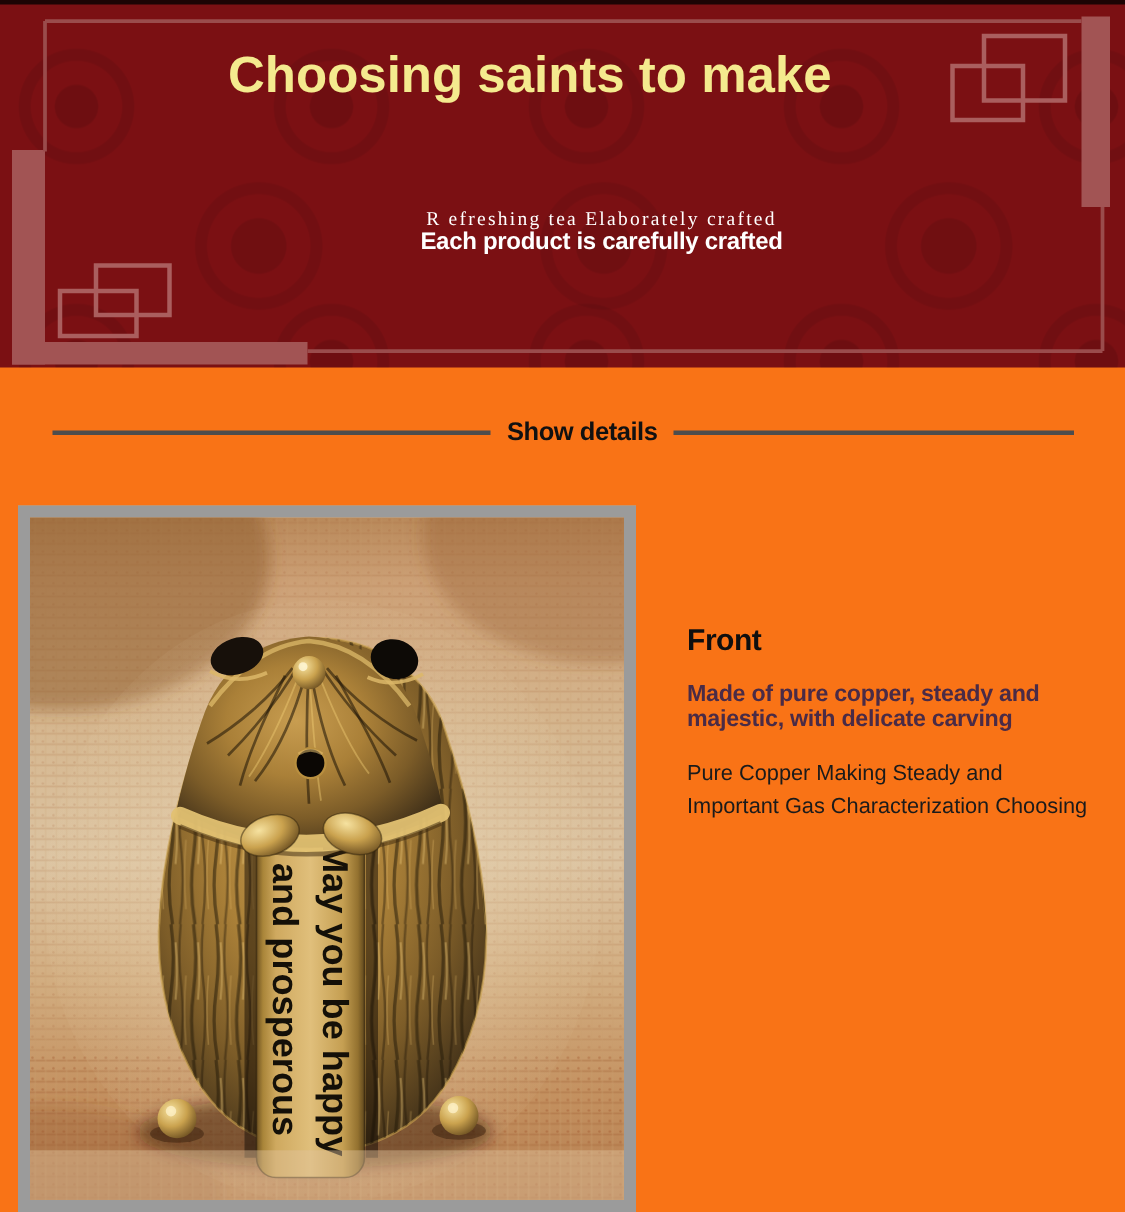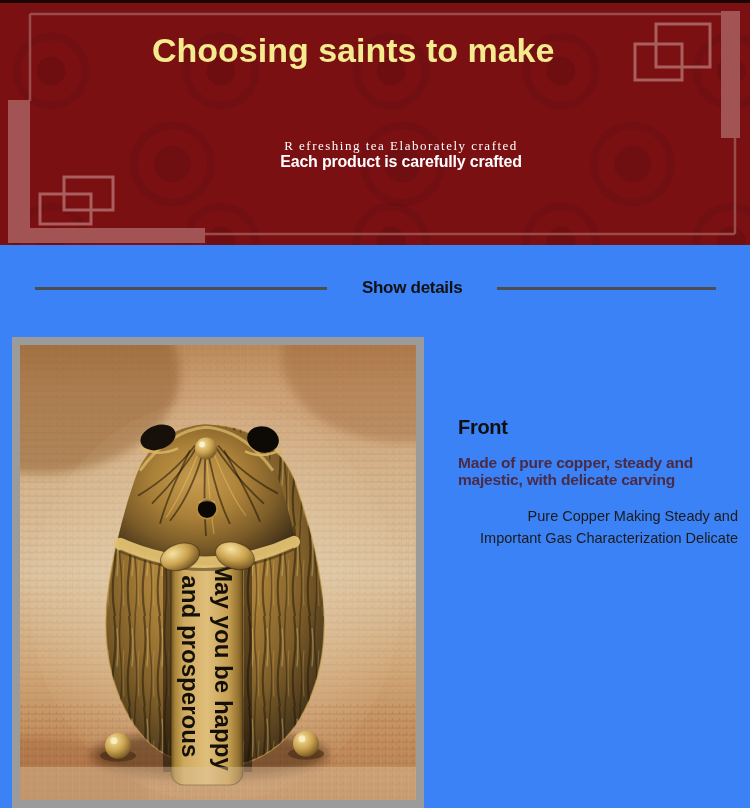--- a/index.html
+++ b/index.html
@@ -1,53 +1,53 @@
 <!DOCTYPE html>
 <html><head>
 <meta charset="utf-8">
 <style>
   html,body{margin:0;padding:0;background:#fff;}
-  .page{position:relative;width:750px;height:808px;overflow:hidden;background:#3b82f6;
+  .page{position:relative;width:750px;height:808px;overflow:hidden;background:#f97316;
         font-family:"Liberation Sans",sans-serif;}
 
   
   .hero{position:absolute;left:0;top:0;width:750px;height:242px;
         background-color:#7b1013;
         background-image:
           radial-gradient(circle at 30% 40%, rgba(0,0,0,.10) 0 14px, rgba(0,0,0,0) 15px 30px, rgba(0,0,0,.08) 31px 38px, rgba(0,0,0,0) 39px),
           radial-gradient(circle at 75% 70%, rgba(0,0,0,.09) 0 18px, rgba(0,0,0,0) 19px 34px, rgba(0,0,0,.07) 35px 42px, rgba(0,0,0,0) 43px);
         background-size:170px 170px,230px 230px;
         border-top:3px solid #1c0404;}
   .hero-frame{position:absolute;left:0;top:0;width:100%;height:100%;}
   .hero-title{position:absolute;left:152px;top:24px;
         font-size:34px;font-weight:700;line-height:46px;color:#f4ea8e;letter-spacing:0;}
   .hero-sub1{position:absolute;left:26px;top:135px;width:750px;text-align:center;
         font-family:"Liberation Serif",serif;font-size:13px;color:#ffffff;letter-spacing:1.5px;}
   .hero-sub2{position:absolute;left:26px;top:150px;width:750px;text-align:center;
         font-size:16px;font-weight:700;color:#ffffff;letter-spacing:-.2px;}
 
   
   .divider{position:absolute;left:0;top:277px;width:750px;height:22px;
-        display:flex;align-items:center;box-sizing:border-box;padding:0 34px 0 35px;gap:24px;}
+        display:flex;align-items:center;box-sizing:border-box;padding:0 34px 0 35px;}
   .rule{height:3px;background:#4d4d4d;}
   .rule-left{width:292px;}
   .rule-right{flex:1;}
   .divider-label{margin:0 11px;font-size:17px;font-weight:700;color:#111;
         letter-spacing:-.3px;white-space:nowrap;}
 
   
   .product-photo{position:absolute;left:12px;top:337px;margin:0;
         width:396px;height:455px;border:8px solid #9b9b9b;background:#d2ab7e;}
   .product-photo svg{display:block;width:396px;height:455px;}
 
   
   .details{position:absolute;left:458px;top:416px;width:280px;}
   .details h2{margin:0;font-size:20px;font-weight:700;color:#0f0f0f;letter-spacing:-.3px;}
   .lead{margin:15px 0 0 0;font-size:15.5px;line-height:17px;font-weight:700;color:#4a2b46;letter-spacing:-.2px;}
-  .body-text{margin:18px 0 0 0;font-size:14.5px;line-height:21.5px;color:#1b1b1b;text-align:right;}
+  .body-text{margin:18px 0 0 0;font-size:14.5px;line-height:21.5px;color:#1b1b1b;}
 </style>
 </head>
 <body>
 
 <div class="page">
 
   <header class="hero">
     <svg class="hero-frame" viewBox="0 0 750 242" preserveAspectRatio="none">
 
       <g fill="#a25454">
@@ -234,17 +234,17 @@
   </figure>
 
   <aside class="details">
     <h2>Front</h2>
     <p class="lead">
       <span style="display:block">Made of pure copper, steady and</span>
       <span style="display:block">majestic, with delicate carving</span>
     </p>
     <p class="body-text">
       <span style="display:block">Pure Copper Making Steady and</span>
-      <span style="display:block">Important Gas Characterization Delicate</span>
+      <span style="display:block">Important Gas Characterization Choosing</span>
     </p>
   </aside>
 
 </div>
 
 </body></html>

